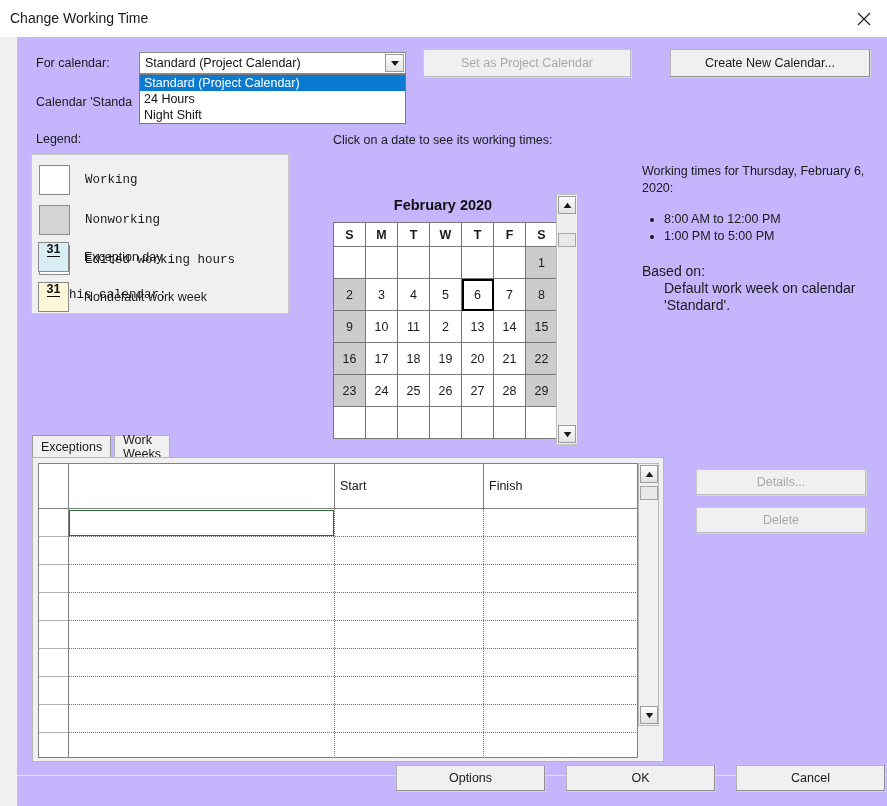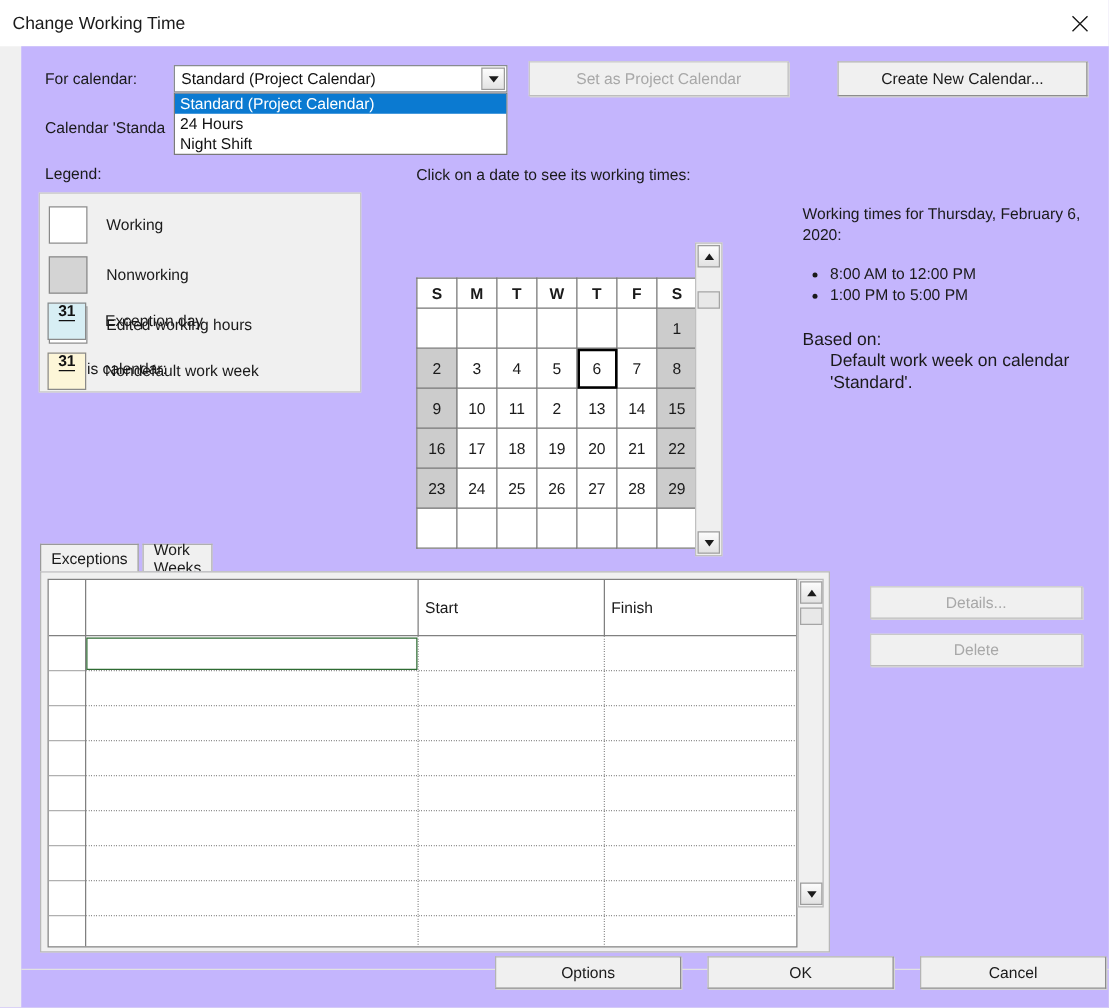--- a/index.html
+++ b/index.html
@@ -78,21 +78,21 @@
     box-shadow: 1px 1px 0 0 #d6d6d6;
     display:flex; align-items:center; justify-content:center;
     font-size:12.5px; color:#1a1a1a;
     cursor:default;
   }
   .btn.disabled { color:#a8a8a8; border-color:#c9c9c9; border-right-color:#bdbdbd; border-bottom-color:#bdbdbd; }
 
   
   #legend-box {
     position:absolute; left:14px; top:117px; width:258px; height:160px;
-    background:#f0f0f0; border:1px solid #c8c8c8;
+    background:#f0f0f0; border:1px solid #c8c8c8;font-family:Liberation Mono, monospace;
   }
   .lg-row { position:absolute; left:7px; height:30px; }
   .sw {
     position:absolute; left:0; width:31px; height:30px;
     display:flex; align-items:flex-start; justify-content:center;
     font-size:12.5px; font-weight:bold; color:#111;
   }
   .sw span { border-bottom:1px solid #111; line-height:13px; }
   .sw-working   { background:#ffffff; border:1px solid #8a8a8a; }
   .sw-nonwork   { background:#d4d4d4; border:1px solid #8a8a8a; }
@@ -262,20 +262,21 @@
       </div>
     <div class="lg-txt" style="left:46px; top:8px;">Exception day</div>
   </div>
   <div style="position:absolute; left:21px; top:245px;">
     <div class="sw sw-nondefault" style="position:absolute; left:0; top:0;">
         <span>31</span>
       </div>
     <div class="lg-txt" style="left:46px; top:8px;">Nondefault work week</div>
   </div>
 
+  <div id="cal-title">February 2020</div>
 
   <table id="cal-grid">
     <thead>
       <tr>
         <th>S</th>
         <th>M</th>
         <th>T</th>
         <th>W</th>
         <th>T</th>
         <th>F</th>

